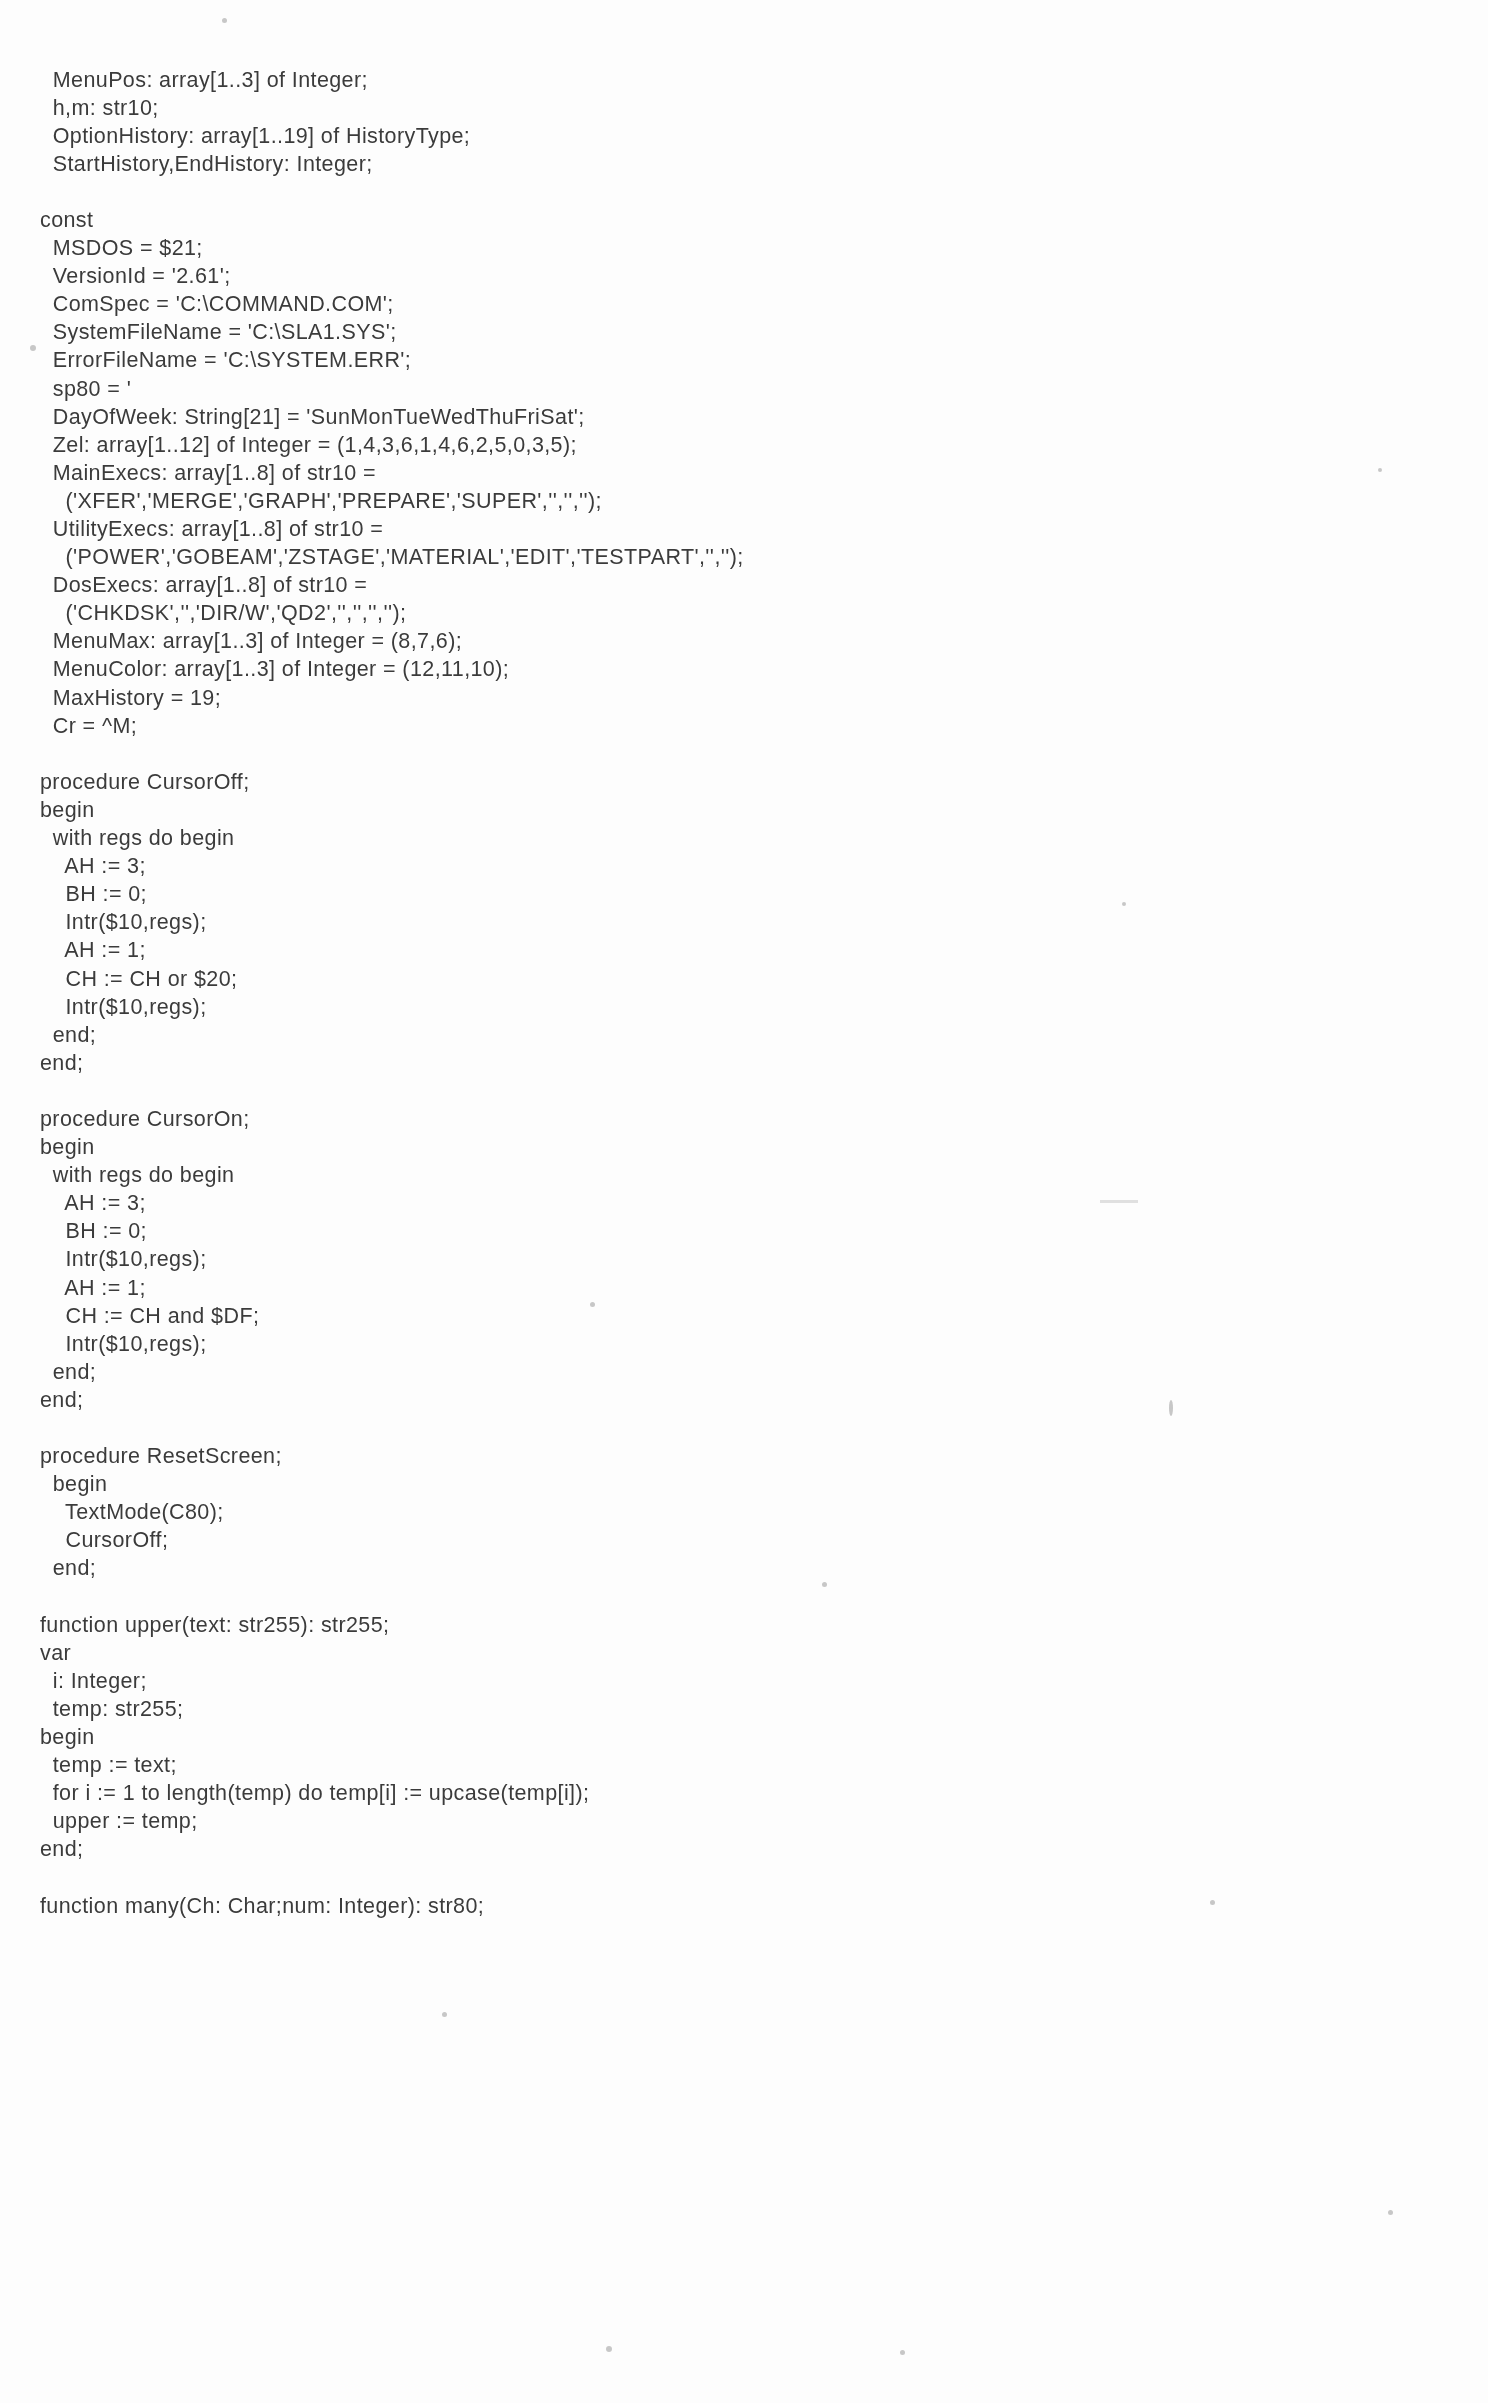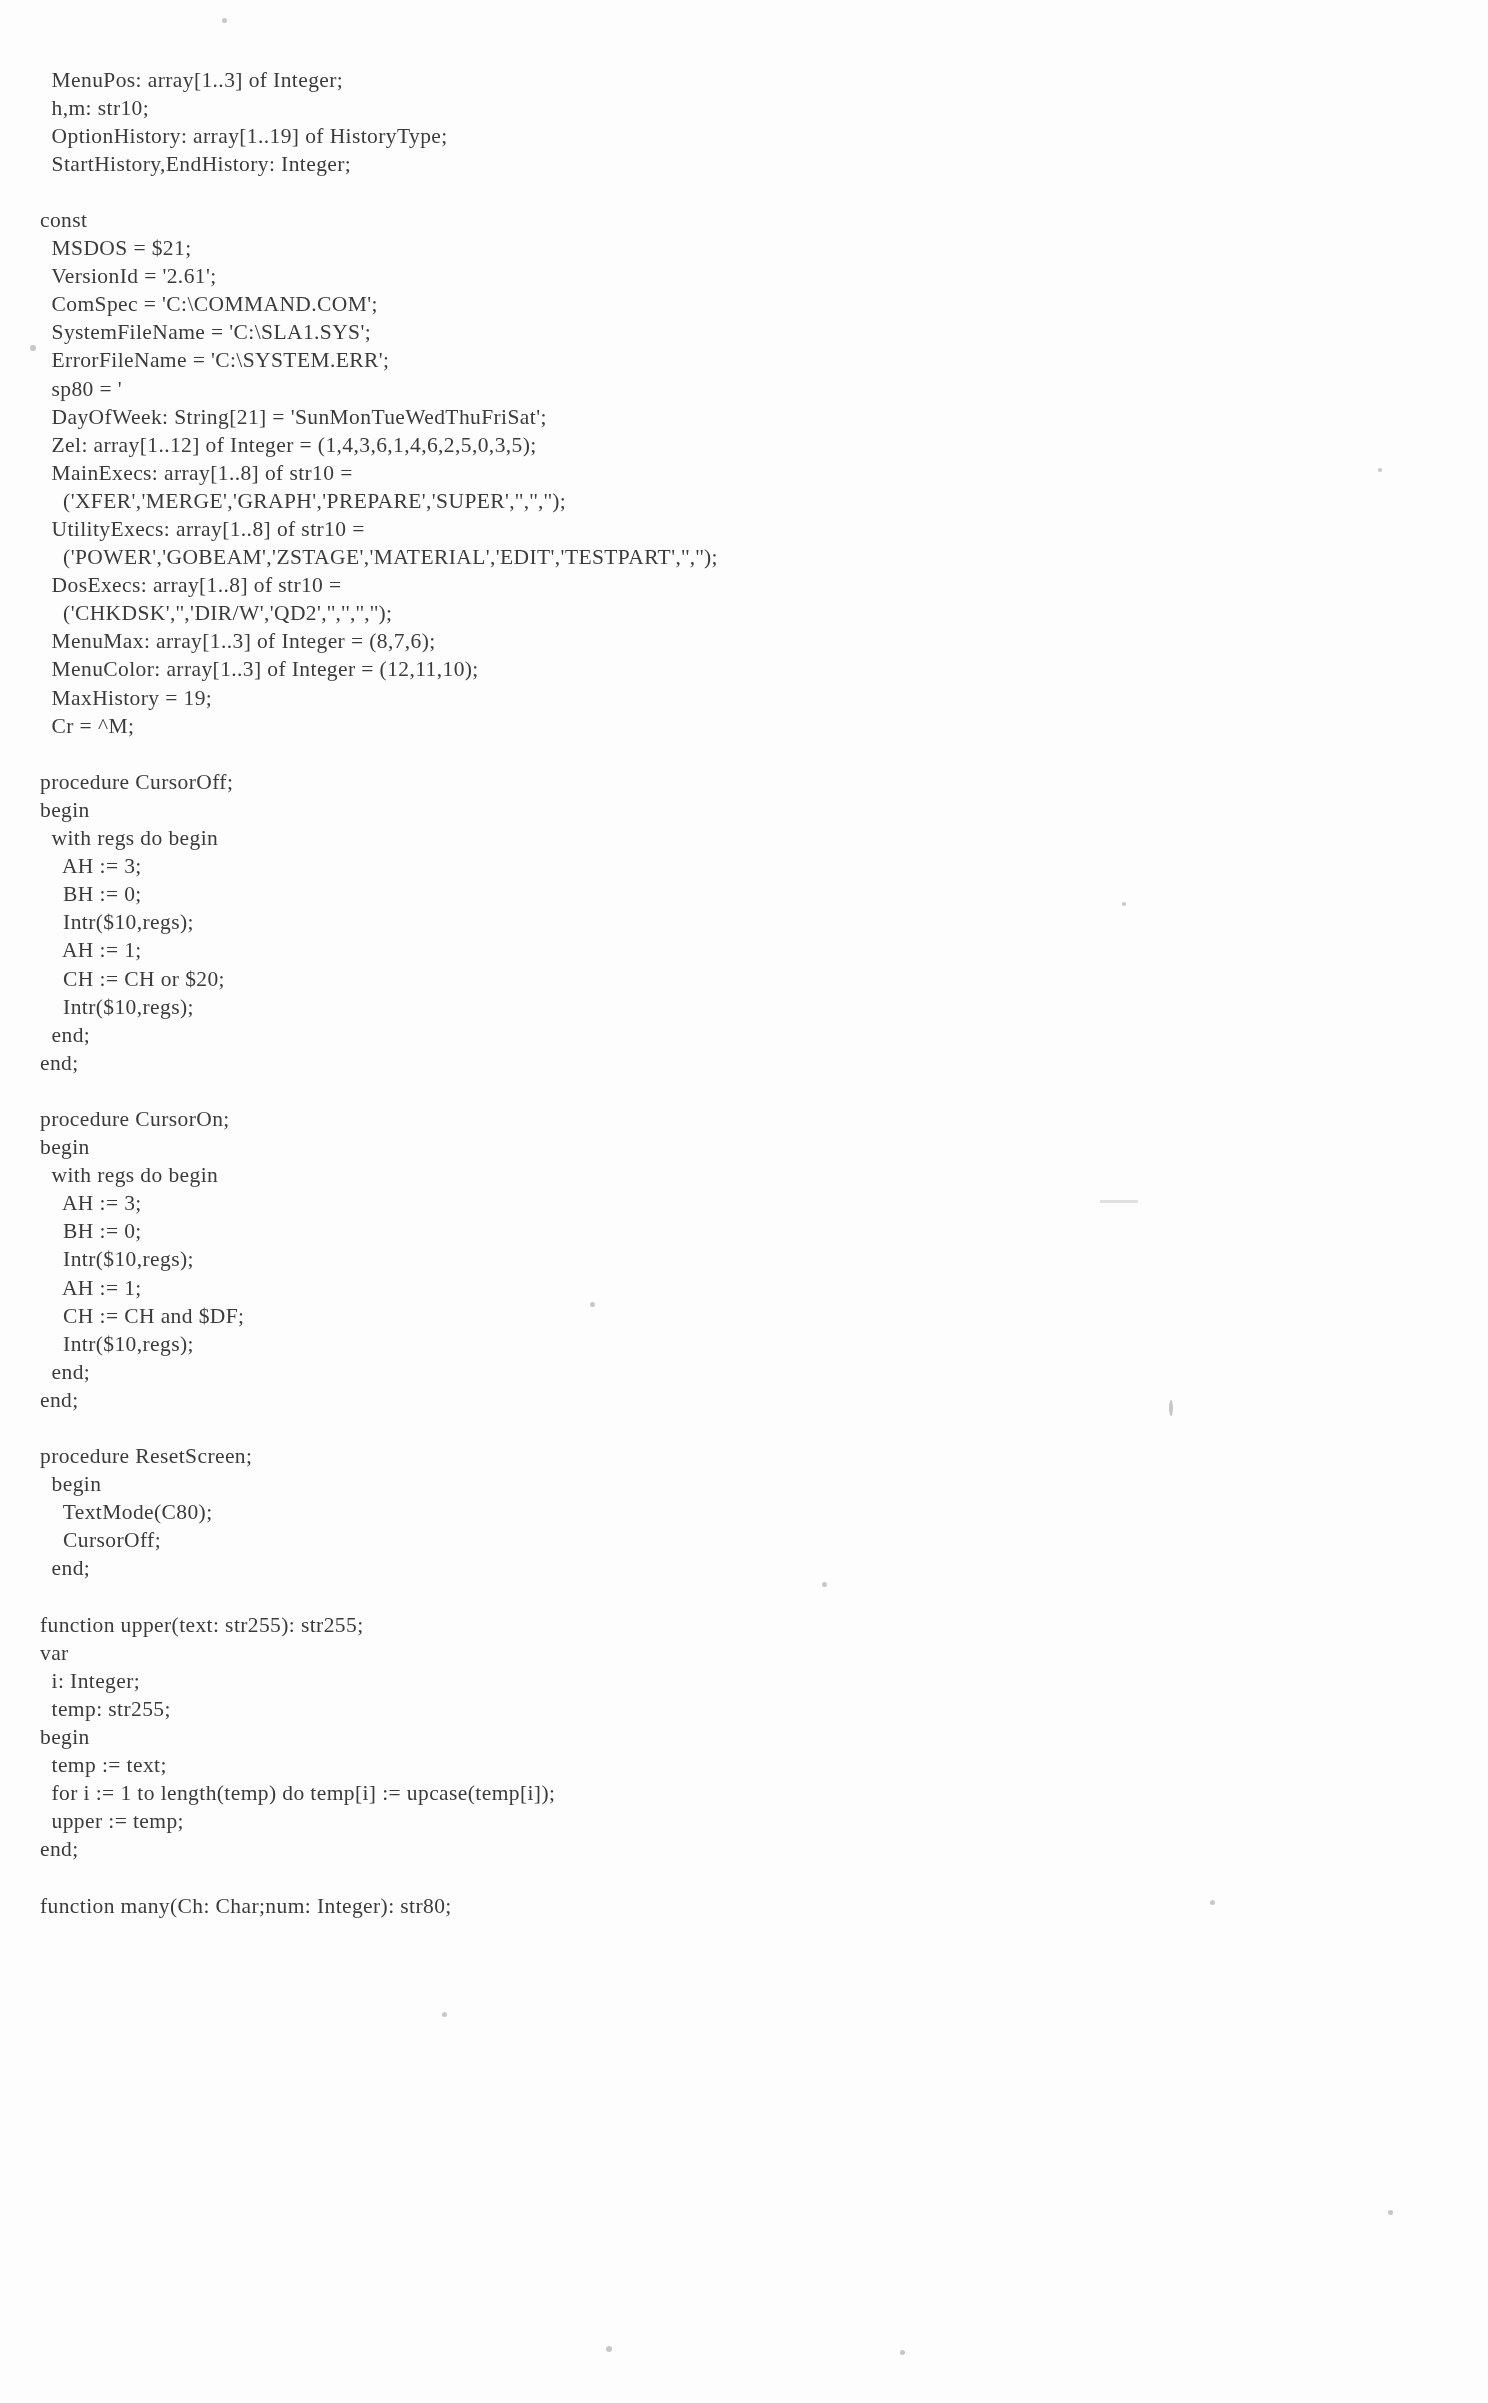--- a/index.html
+++ b/index.html
@@ -23,21 +23,21 @@
     width: 1488px;
     height: 2403px;
     background: #fdfdfd;
   }
   #listing {
     position: absolute;
     left: 40px;
     top: 44px;
     width: 1410px;
     white-space: pre;
-    font-family: Liberation Serif, serif;
+    font-family: Liberation Sans, sans-serif;
     font-size: 21.5px;
     line-height: 28.1px;
     letter-spacing: 0.4px;
     color: #2b2b2b;
     opacity: 0.92;
   }
   
   .speck {
     position: absolute;
     background: #9a9a9a;

